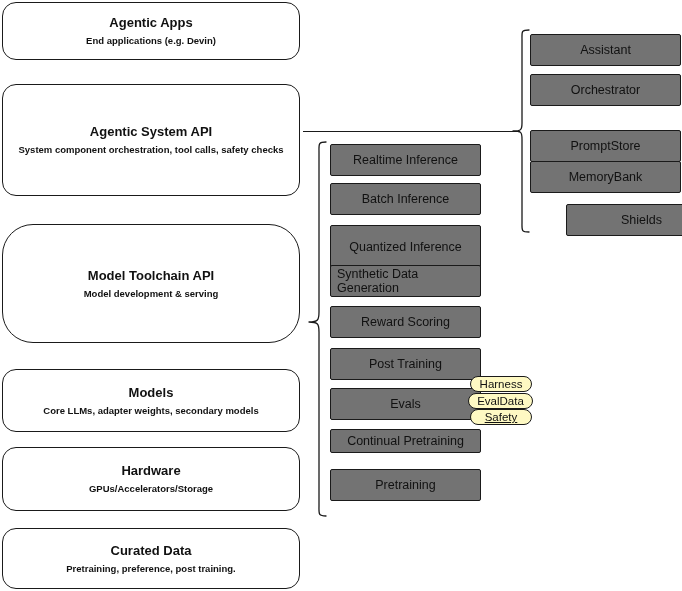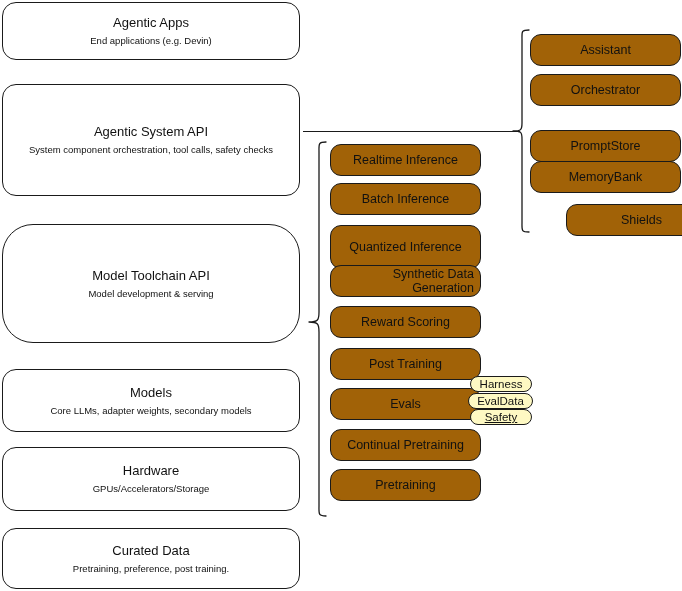--- a/index.html
+++ b/index.html
@@ -23,42 +23,43 @@
     box-sizing: border-box;
     border: 1.3px solid #1a1a1a;
     border-radius: 14px;
     background: #ffffff;
     display: flex;
     flex-direction: column;
     align-items: center;
     justify-content: center;
     text-align: center;
     padding: 0 10px;
+    font-weight: bold;
   }
   .layer-title {
     font-size: 13px;
     color: #111111;
     line-height: 17px;
   }
   .layer-sub {
     font-size: 9.5px;
     color: #111111;
     line-height: 14px;
     margin-top: 3px;
   }
   .pill {
     position: absolute;
     box-sizing: border-box;
     border: 1.3px solid #1a1a1a;
-    border-radius: 11px;
-    background: #a16207;
+    border-radius: 2px;
+    background: #737373;
     display: flex;
     align-items: center;
     justify-content: center;
-    text-align: right;
+    text-align: left;
     font-size: 12.5px;
     color: #111111;
     padding: 0 6px;
   }
   .tag {
     position: absolute;
     box-sizing: border-box;
     border: 1.3px solid #1a1a1a;
     border-radius: 999px;
     background: #fef9c3;
@@ -150,21 +151,21 @@
   </svg>
 
   <div id="toolchain-stack">
       <div class="pill" style="left: 330px; top: 144px; width: 151px; height: 32px;">Realtime Inference</div>
       <div class="pill" style="left: 330px; top: 183px; width: 151px; height: 32px;">Batch Inference</div>
       <div class="pill" style="left: 330px; top: 225px; width: 151px; height: 44px;">Quantized Inference</div>
       <div class="pill" style="left: 330px; top: 265px; width: 151px; height: 32px;">Synthetic Data Generation</div>
       <div class="pill" style="left: 330px; top: 306px; width: 151px; height: 32px;">Reward Scoring</div>
       <div class="pill" style="left: 330px; top: 348px; width: 151px; height: 32px;">Post Training</div>
       <div class="pill" style="left: 330px; top: 388px; width: 151px; height: 32px;">Evals</div>
-      <div class="pill" style="left: 330px; top: 429px; width: 151px; height: 32px;">Continual Pretraining</div>
+      <div class="pill" style="left: 330px; top: 429px; width: 151px; height: 24px;">Continual Pretraining</div>
       <div class="pill" style="left: 330px; top: 469px; width: 151px; height: 32px;">Pretraining</div>
     </div>
 
   <div id="eval-tag-stack">
       <div class="tag" style="left: 470px; top: 376px; width: 62px; height: 16px; z-index: 5;">Harness</div>
       <div class="tag" style="left: 468px; top: 393px; width: 65px; height: 16px; z-index: 6;">EvalData</div>
       <div class="tag" style="left: 470px; top: 409px; width: 62px; height: 16px; z-index: 7; text-decoration: underline;">Safety</div>
     </div>
 
 </div>

